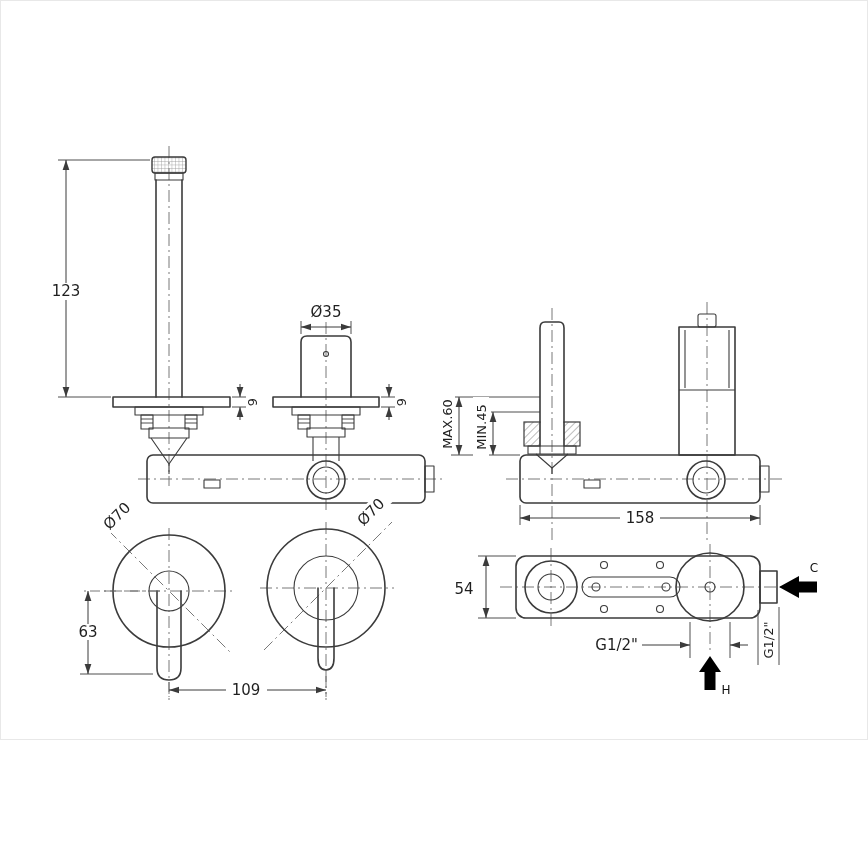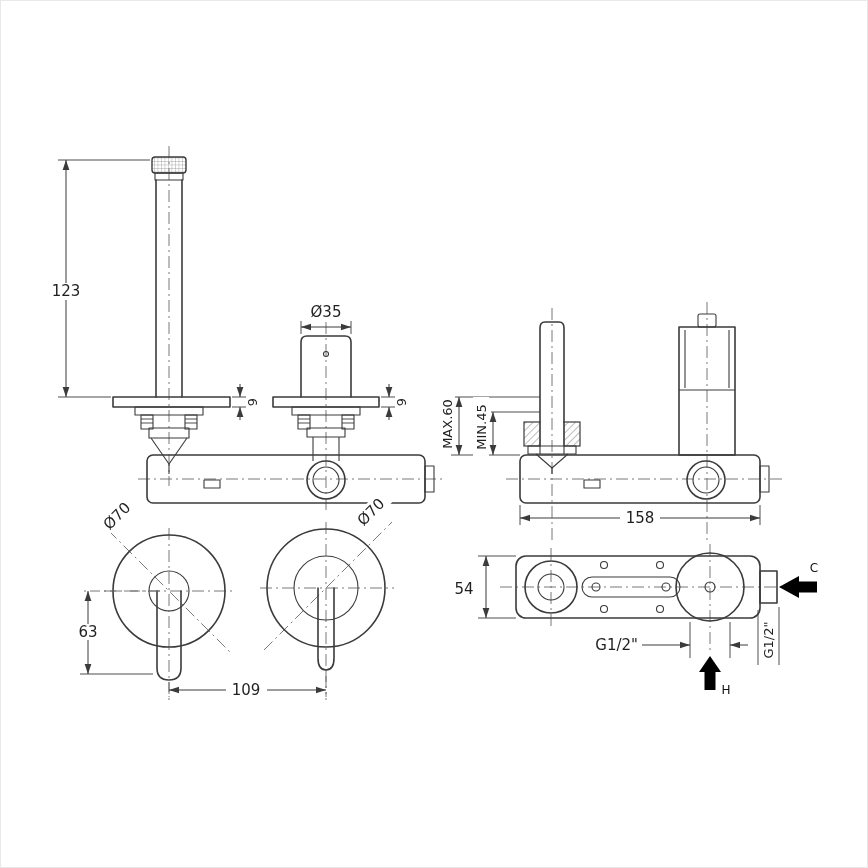--- a/index.html
+++ b/index.html
@@ -1,17 +1,17 @@
 <!DOCTYPE html>
 <html><head>
 <meta charset="utf-8">
 <style>
   html,body{margin:0;padding:0;background:#ffffff;}
   body{width:868px;height:868px;overflow:hidden;font-family:"DejaVu Sans",sans-serif;}
-  .stage{width:868px;height:868px;position:relative;background:#ffffff;outline:1px solid #e8e8e8;outline-offset:-1px;}
+  .stage{width:868px;height:740px;position:relative;background:#ffffff;outline:1px solid #e8e8e8;outline-offset:-1px;}
   svg{display:block;}
   .ol{fill:none;stroke:#3b3b3b;stroke-width:1.6;stroke-linejoin:round;stroke-linecap:round;}
   .ol2{fill:none;stroke:#3b3b3b;stroke-width:1.1;stroke-linejoin:round;}
   .cl{fill:none;stroke:#6a6a6a;stroke-width:0.9;stroke-dasharray:12 4 2 4;}
   .dim{fill:none;stroke:#3b3b3b;stroke-width:1;}
   .ext{fill:none;stroke:#3b3b3b;stroke-width:0.9;}
   .extd{fill:none;stroke:#6a6a6a;stroke-width:0.9;stroke-dasharray:10 4 2 4;}
   .lbl{font-family:"DejaVu Sans",sans-serif;font-size:15px;fill:#1f1f1f;}
   .lbl-sm{font-family:"DejaVu Sans",sans-serif;font-size:13px;fill:#1f1f1f;}
   .lbl-xs{font-family:"DejaVu Sans",sans-serif;font-size:12px;fill:#111;}

